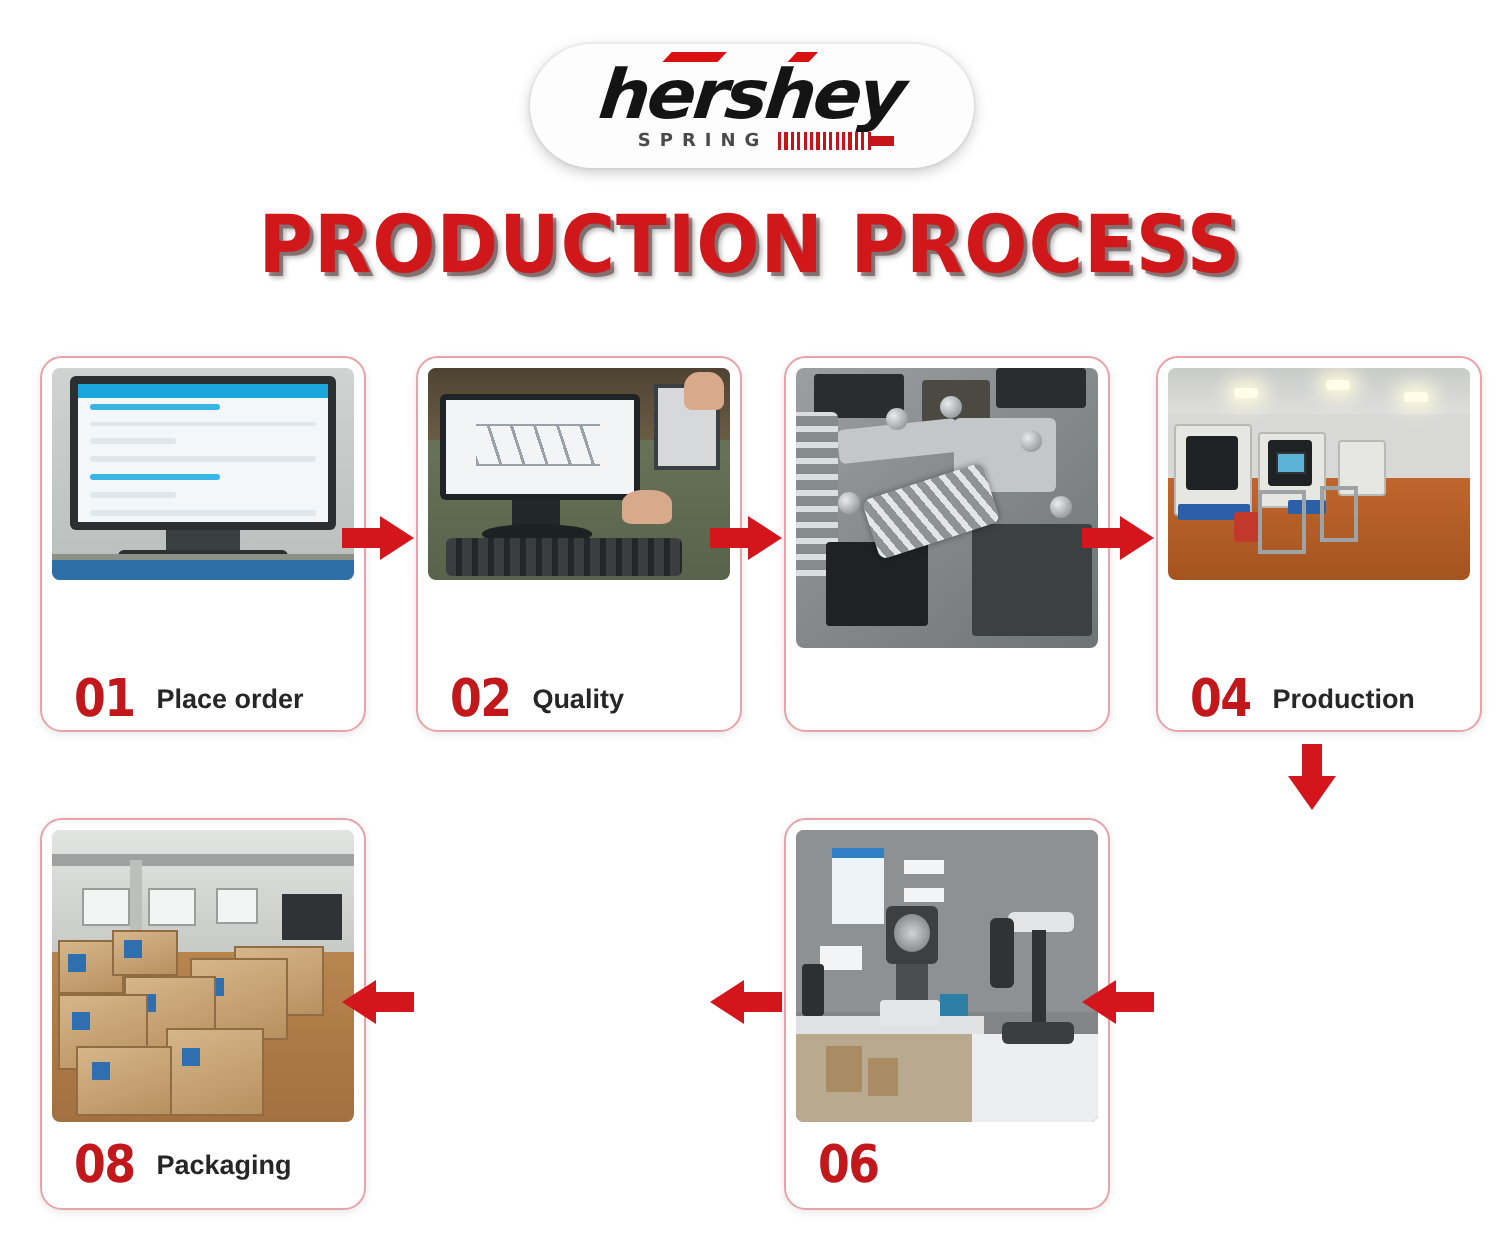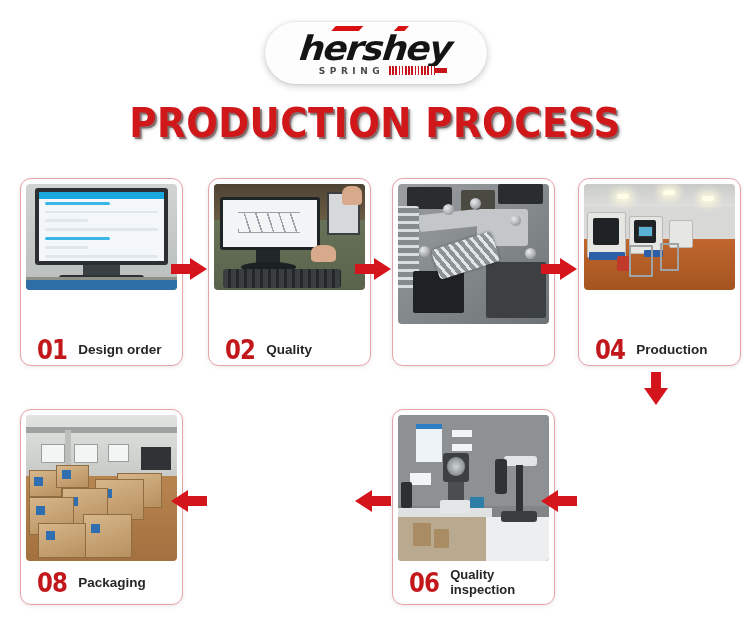--- a/index.html
+++ b/index.html
@@ -636,21 +636,21 @@
         <div class="row"></div>
       </div>
         </div>
       <div class="stand"></div>
         <div class="base"></div>
         <div class="desk"></div>
       <div class="taskbar"></div>
     </div>
     <div class="caption">
       <span class="step-num">01</span>
-      <span class="step-label">Design order</span>
+      <span class="step-label">Place order</span>
     </div>
   </div>
 
   <div class="card r1 c2">
     <div class="photo ph-design">
       <div class="wall"></div>
       <div class="panel"></div>
       <div class="hand h2"></div>
       <div class="mon">
           <div class="mscr">
@@ -753,21 +753,20 @@
         <div class="scope"></div>
       <div class="scope-col"></div>
         <div class="scope-base"></div>
       <div class="micro"></div>
         <div class="teal-sm"></div>
       <div class="box-u x1"></div>
         <div class="box-u x2"></div>
     </div>
     <div class="caption">
       <span class="step-num">06</span>
-      <span class="step-label two-line">Quality inspection</span>
     </div>
   </div>
 
 
   <div class="arrow-h a1">
     <span class="shaft"></span>
       <span class="head"></span>
   </div>
   <div class="arrow-h a2">
     <span class="shaft"></span>

